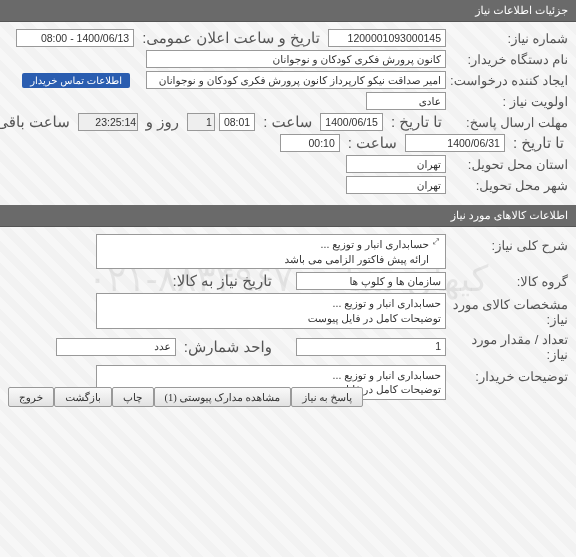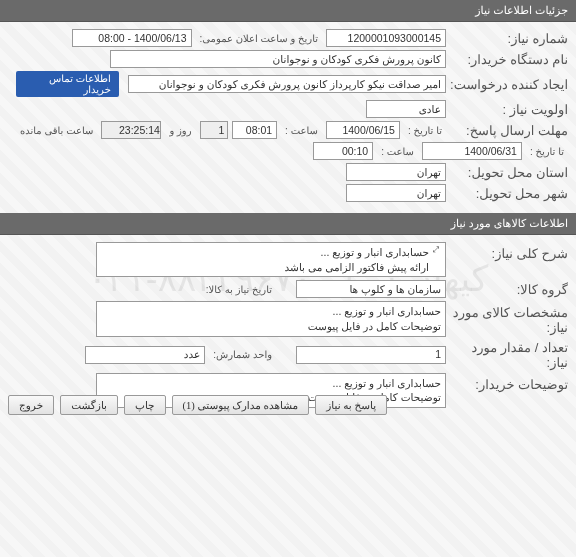--- a/index.html
+++ b/index.html
@@ -60,35 +60,35 @@
 }
 .field-readonly {
   background: #eee;
   padding-left: 20px;
 }
 .w60 { width: 60px; }
 .w80 { width: 80px; }
 .w100 { width: 100px; }
 .w120 { width: 120px; }
 .w150 { width: 150px; margin-left: 16px; }
-.w300 { width: 336px; }
+.w300 { width: 300px; }
 .sublabel {
-  font-size: 10px;
+  font-size: 15px;
   color: #555;
   margin: 0 4px;
   white-space: nowrap;
   text-align: center;
 }
 .tag-blue {
   background: #2a5db0;
   color: #fff;
   padding: 2px 8px;
   border-radius: 2px;
   font-size: 10px;
-  margin-right: 5px;
+  margin-right: 12px;
 }
 .textarea {
   background: #fff;
   border: 1px solid #999;
   padding: 2px 4px;
   font-size: 10.5px;
   color: #333;
   line-height: 1.4;
   width: 350px;
 }
@@ -101,21 +101,21 @@
   font-size: 8px;
   margin-left: 2px;
   flex-shrink: 0;
 }
 .footer {
   position: absolute;
   bottom: 4px;
   left: 8px;
   right: 8px;
   display: flex;
-  gap: 6px;
+  gap: 0;
   justify-content: flex-start;
   direction: ltr;
 }
 .btn {
   background: linear-gradient(#f9f9f9,#e2e2e2);
   border: 1px solid #999;
   border-radius: 2px;
   padding: 3px 10px;
   font-size: 10.5px;
   color: #333;

